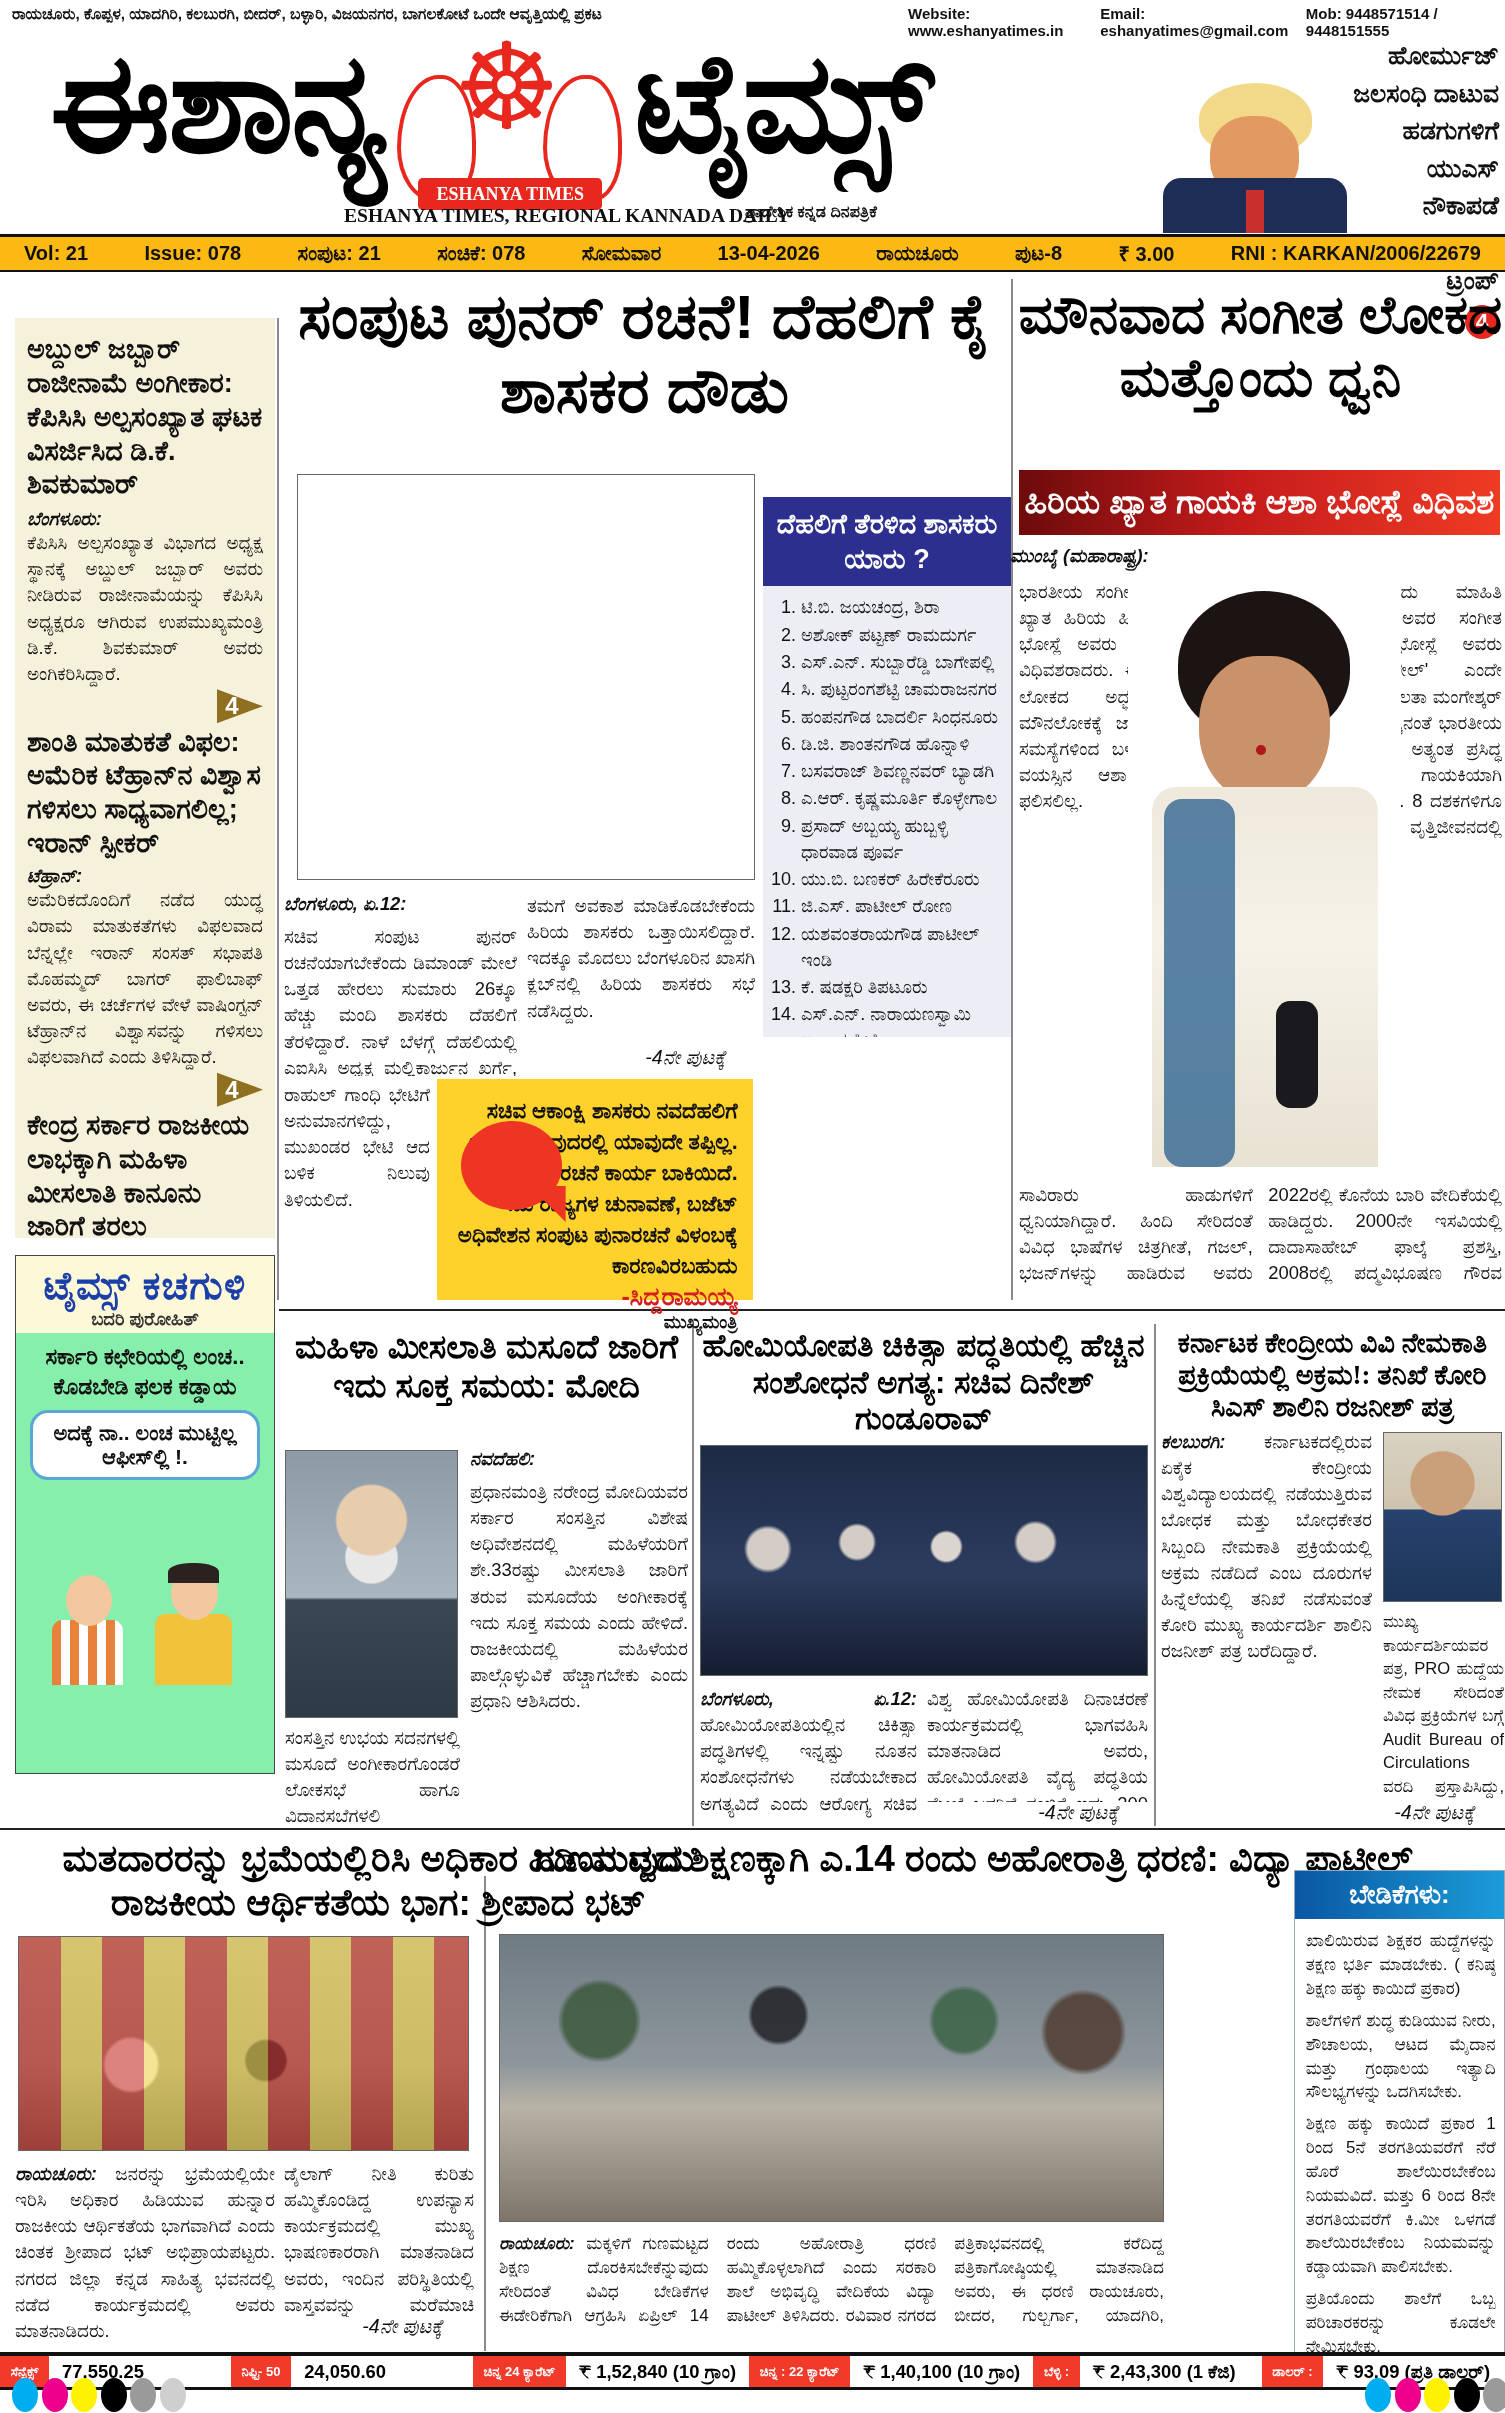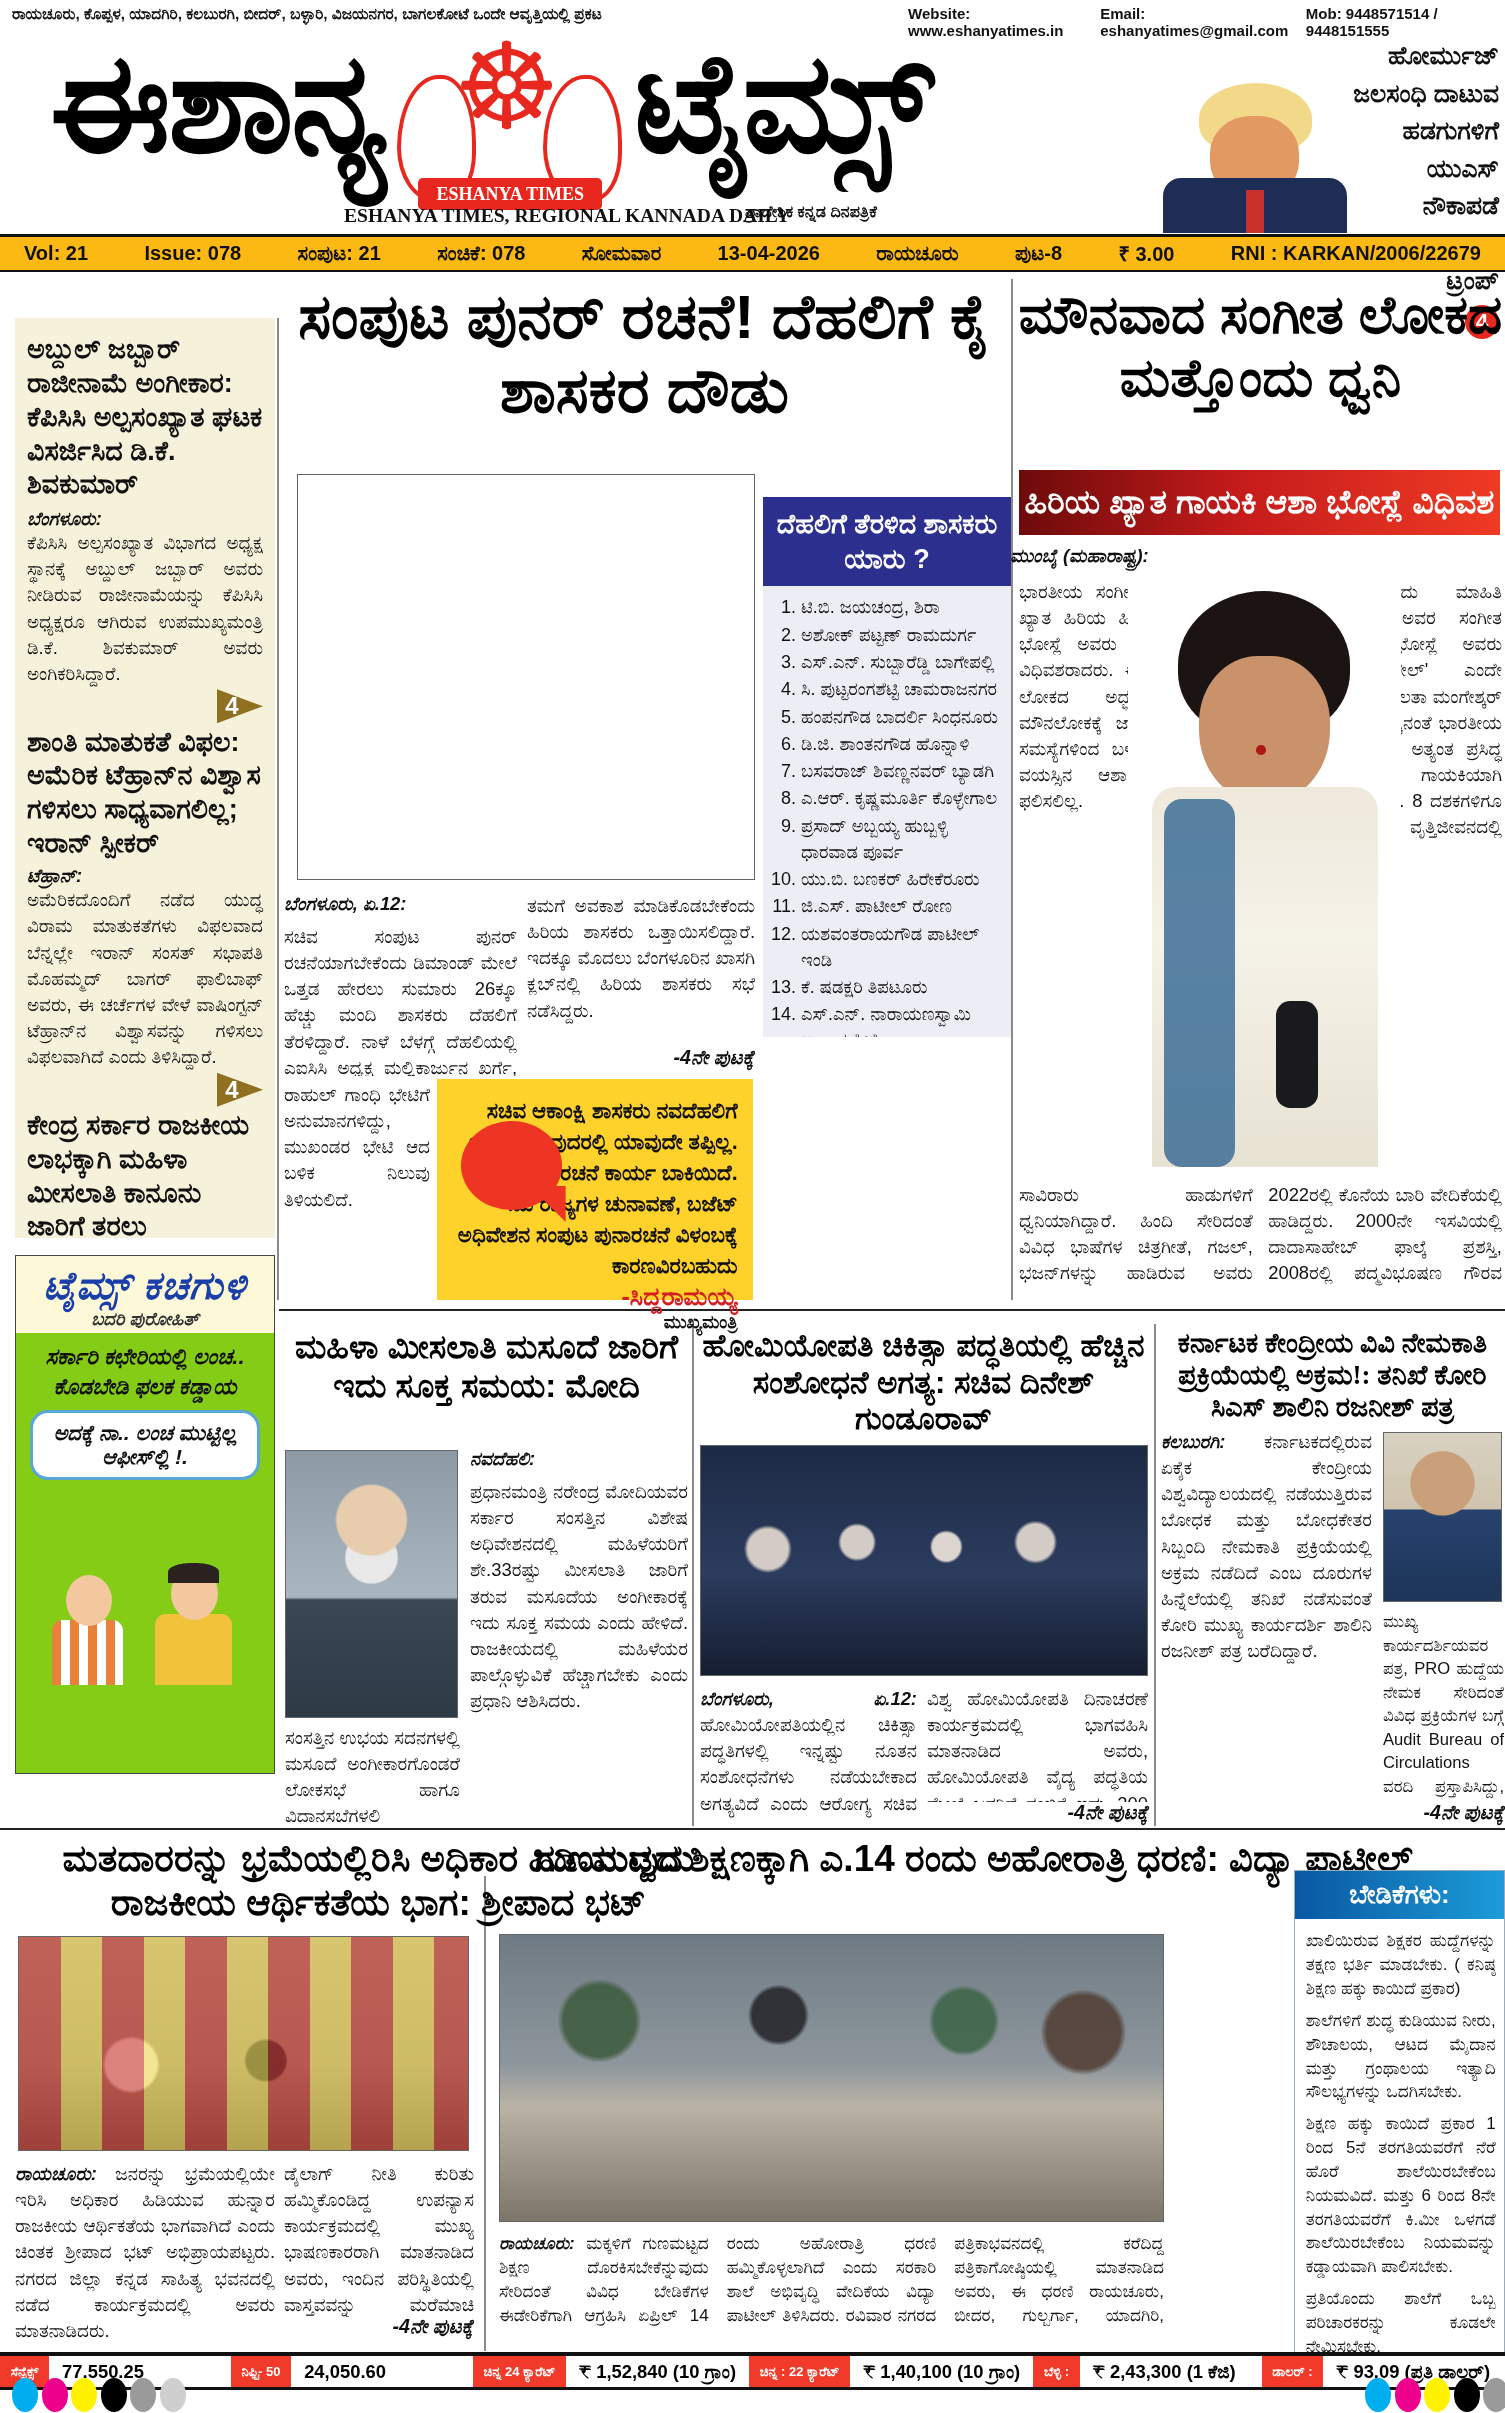--- a/index.html
+++ b/index.html
@@ -2,21 +2,21 @@
 <html style="font-size:9.5px"><head>
 <meta charset="utf-8">
 <style>
   html,body{margin:0;padding:0;background:#fff;}
   .page{position:relative;width:1505px;height:2413px;background:#fff;overflow:hidden;
         font-family:"Liberation Sans",sans-serif;color:#111;}
   .abs{position:absolute;}
   .hl{font-weight:bold;color:#000;line-height:1.18;}
   .dl{font-weight:bold;font-style:italic;font-size:18.4px;}
   .bd{font-size:18.4px;line-height:1.42;text-align:justify;word-break:break-word;}
-  .pg{font-weight:bold;font-style:italic;font-size:19.6px;text-align:right;}
+  .pg{font-weight:normal;font-style:italic;font-size:19.6px;text-align:center;}
   .vr{background:#8a8a8a;width:1.8px;}
   .hr{background:#222;height:2.4px;}
   .badge4{display:inline-flex;align-items:center;justify-content:flex-start;
           width:46px;height:34px;background:#8f7020;color:#fff;font-weight:bold;
           font-size:24px;clip-path:polygon(0 0,100% 50%,0 100%);padding-left:8.3px;box-sizing:border-box;}
   .photo{border:1.8px solid #666;box-sizing:border-box;}
   
   .kn-logo{font-weight:900;color:#000;font-size:139px;line-height:1;letter-spacing:-2.4px;}
   .emblem{position:relative;width:249px;height:190px;}
   .wheel{position:absolute;left:68px;top:-6px;font-size:119px;color:#e8281e;line-height:1;}
@@ -55,21 +55,21 @@
   .dembody{background:#fff;padding:10.7px 8.3px 10.7px 10.7px;font-size:17px;line-height:1.4;text-align:justify;}
   .dembody div{margin-bottom:8.3px;position:relative;padding-left:0;}
   
   .ticker{display:flex;border-top:4.7px solid #111;border-bottom:3.6px solid #111;height:31px;}
   .tl{background:#f23a2b;color:#fff;font-weight:bold;font-size:13px;display:flex;align-items:center;
       padding:0 10.7px;white-space:nowrap;}
   .tv{background:#fff;color:#000;font-weight:bold;font-size:18.4px;display:flex;align-items:center;
       padding:0 13px;white-space:nowrap;flex:1;}
   .dot{width:26px;height:34px;border-radius:50%;display:inline-block;margin-right:3.6px;}
   
-  .cartoon{border:1.8px solid #444;background:#84cc16;box-sizing:border-box;font-style:italic;}
+  .cartoon{border:1.8px solid #444;background:#86efac;box-sizing:border-box;}
   .ctitle{background:#fdf8d8;text-align:center;padding:8.3px 0 2.4px;}
   .ctitle .t{color:#1a3fa8;font-weight:900;font-size:39px;letter-spacing:1.2px;}
   .ctitle .a{font-size:18px;font-weight:bold;color:#333;}
   .ccap{font-weight:bold;font-size:22px;text-align:center;line-height:1.35;padding:9.5px 6px 0;}
   .cbub{border:3px solid #5aa7d6;border-radius:18px;margin:8.3px 14.2px;padding:8.3px;text-align:center;
         font-weight:bold;font-size:21px;background:#fff;}
 </style>
 </head>
 <body>
 

